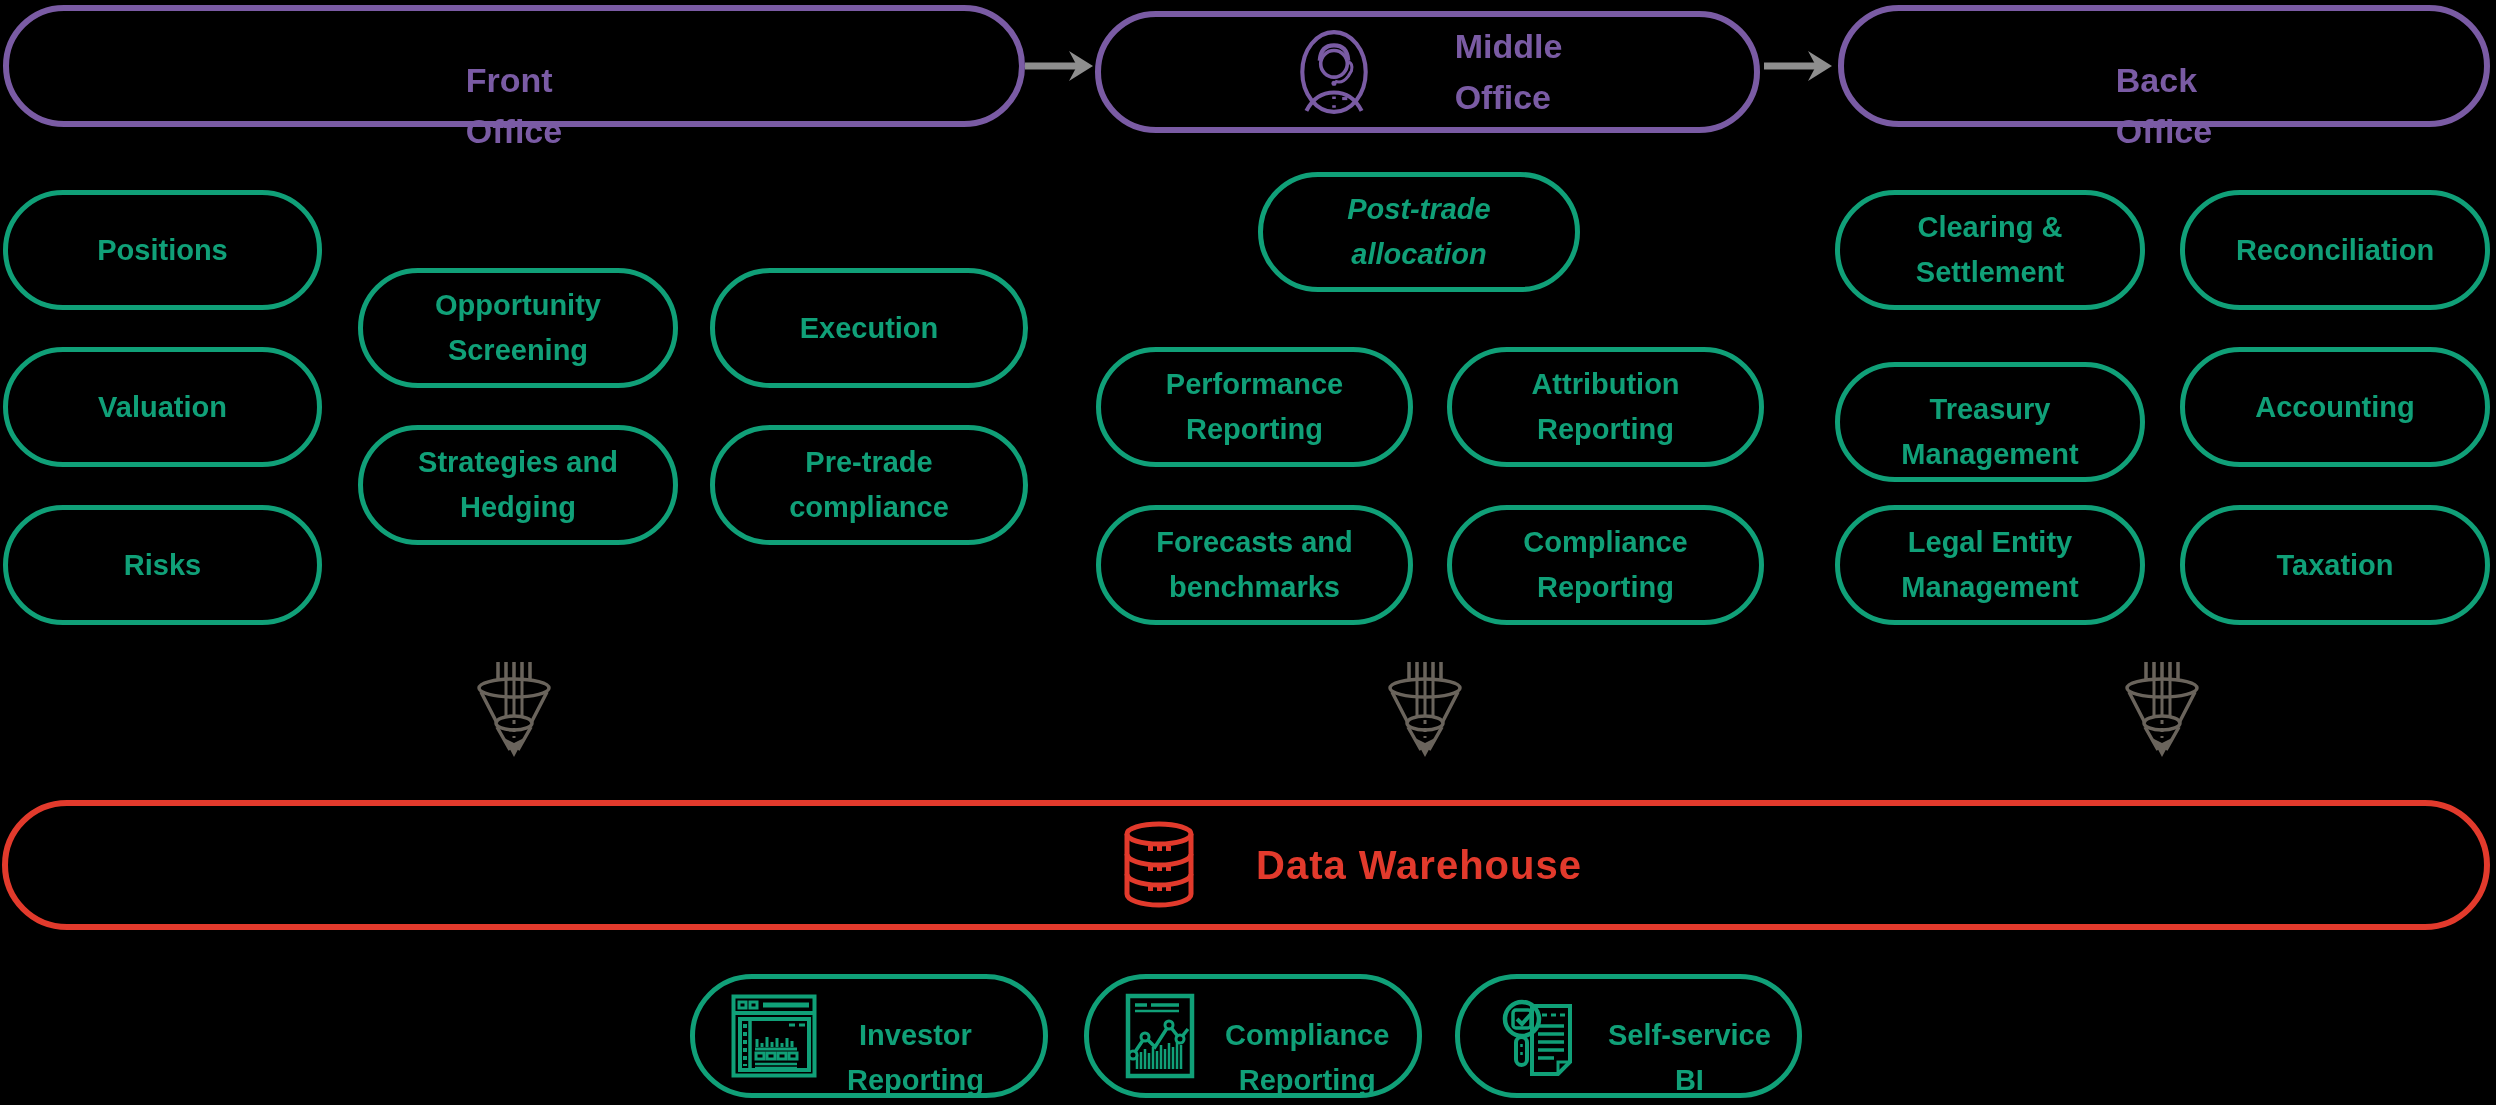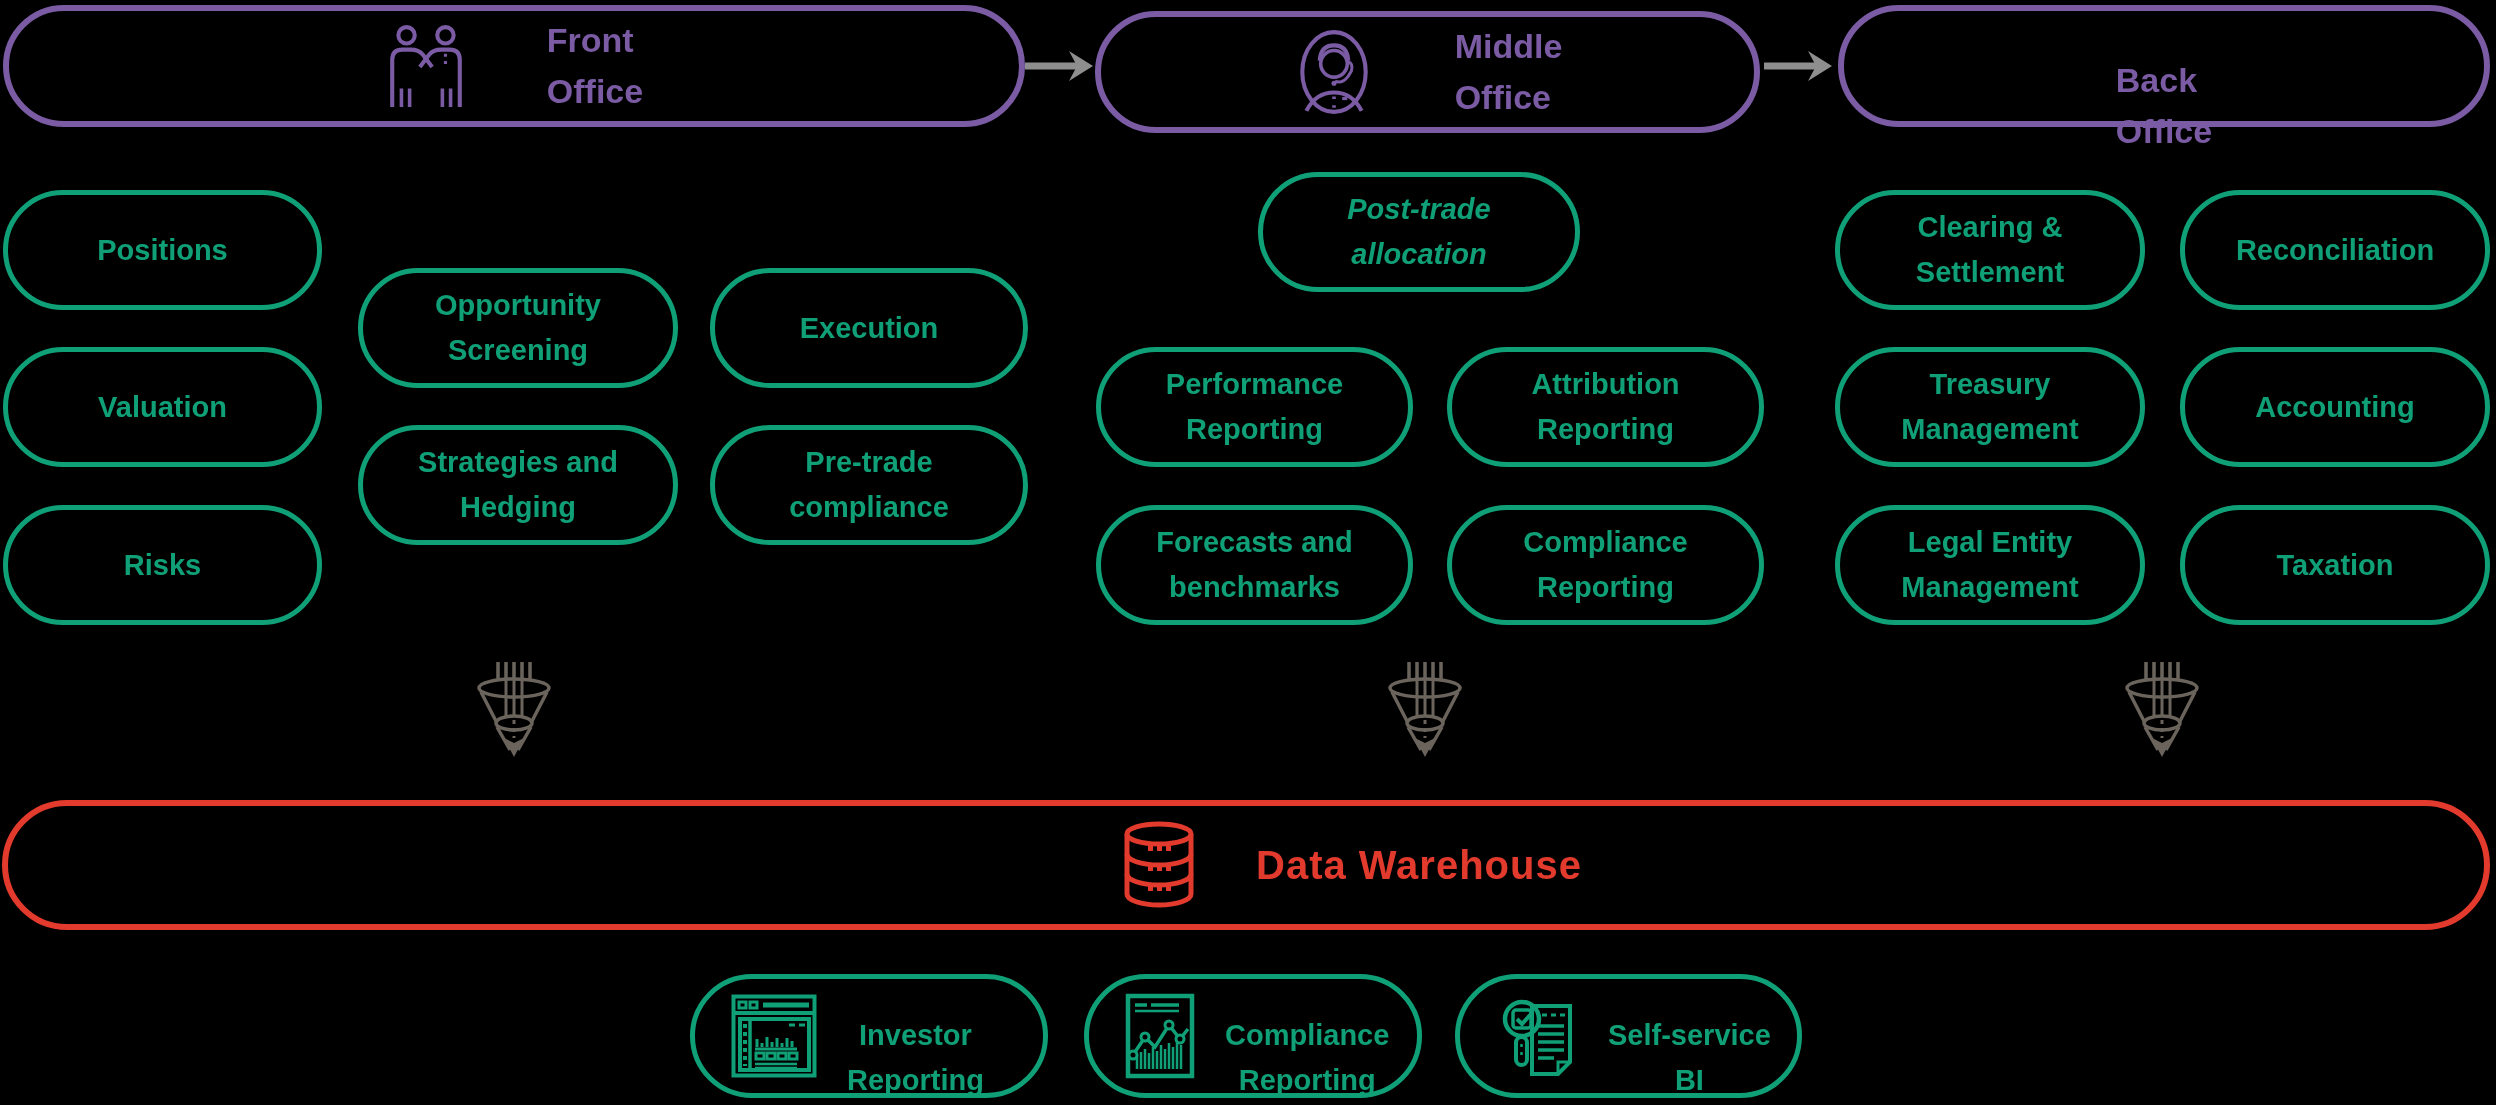--- a/index.html
+++ b/index.html
@@ -23,21 +23,21 @@
   .abs{position:absolute;}
   .arrow{color:var(--arrow_gray);}
   .funnel{color:var(--funnel_gray);}
   svg{display:block;}
 </style>
 </head>
 <body>
 
 <div class="canvas">
 
-  <div class="pill office" style="left:3px;top:5px;width:1022px;height:122px;">
+  <div class="pill office" style="left:3px;top:5px;width:1022px;height:122px;flex-direction:column;">
     <svg width="82" height="86" viewBox="0 0 80 84" fill="none" stroke="currentColor" stroke-width="4">
       <circle cx="21" cy="12" r="8"></circle>
       <circle cx="59" cy="12" r="8"></circle>
       <path d="M7 82 V36 q0 -10 10 -10 h8 q8 0 12 5 l9 12"></path>
       <path d="M73 82 V36 q0 -10 -10 -10 h-8 q-8 0 -12 5 l-9 12"></path>
       <path d="M16 64 V82 M24 64 V82 M56 64 V82 M64 64 V82" stroke-width="3.5"></path>
       <path d="M59 30 v3 M59 37 v3" stroke-width="3"></path>
     </svg>
     <div class="office-txt">Front
 Office</div>
@@ -136,21 +136,21 @@
 Reporting</div>
   </div>
 
   <div class="pill g" style="left:1835px;top:190px;width:310px;height:120px;">
     <div class="item-txt">Clearing &amp;
 Settlement</div>
   </div>
   <div class="pill g" style="left:2180px;top:190px;width:310px;height:120px;">
     <div class="item-txt">Reconciliation</div>
   </div>
-  <div class="pill g" style="left:1835px;top:347px;width:310px;height:120px;">
+  <div class="pill g" style="left:1835px;top:362px;width:310px;height:120px;align-items:flex-end;">
     <div class="item-txt">Treasury
 Management</div>
   </div>
   <div class="pill g" style="left:2180px;top:347px;width:310px;height:120px;">
     <div class="item-txt">Accounting</div>
   </div>
   <div class="pill g" style="left:1835px;top:505px;width:310px;height:120px;">
     <div class="item-txt">Legal Entity
 Management</div>
   </div>

